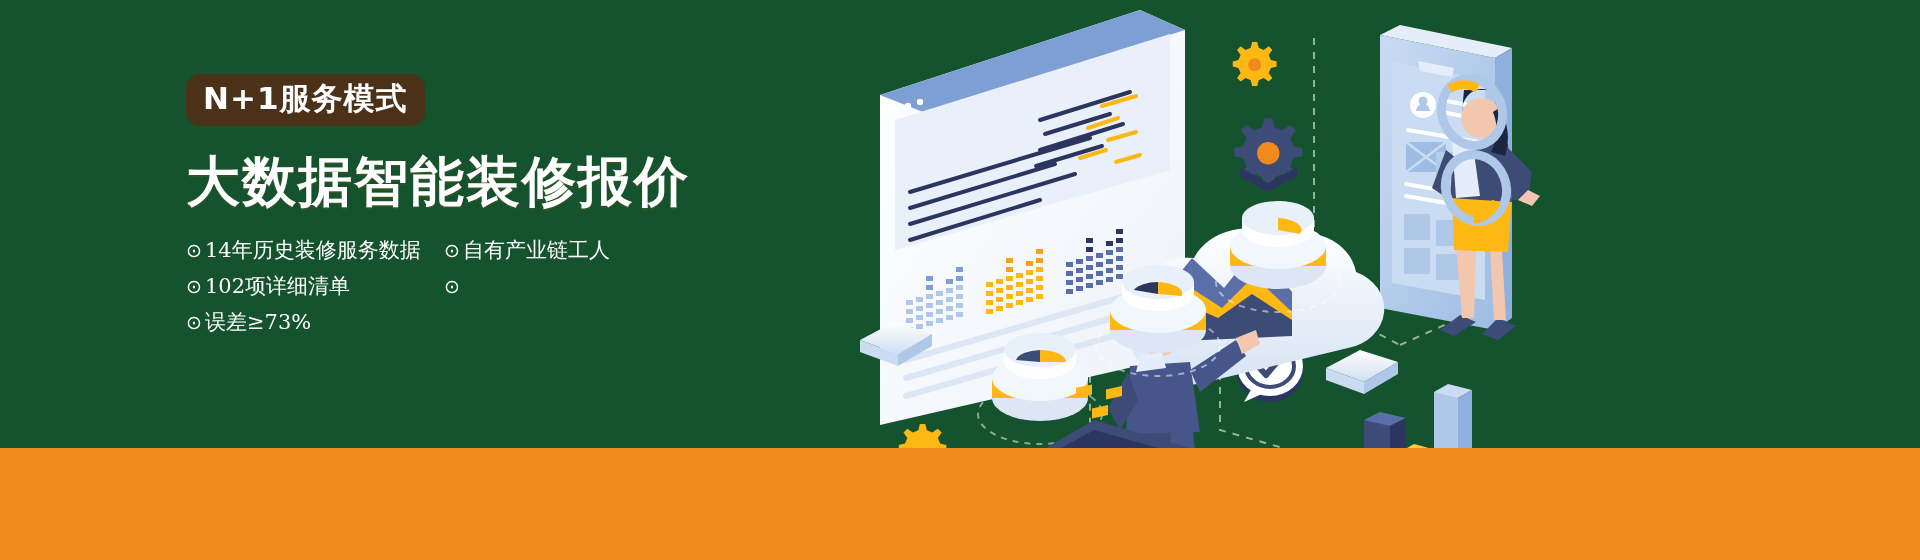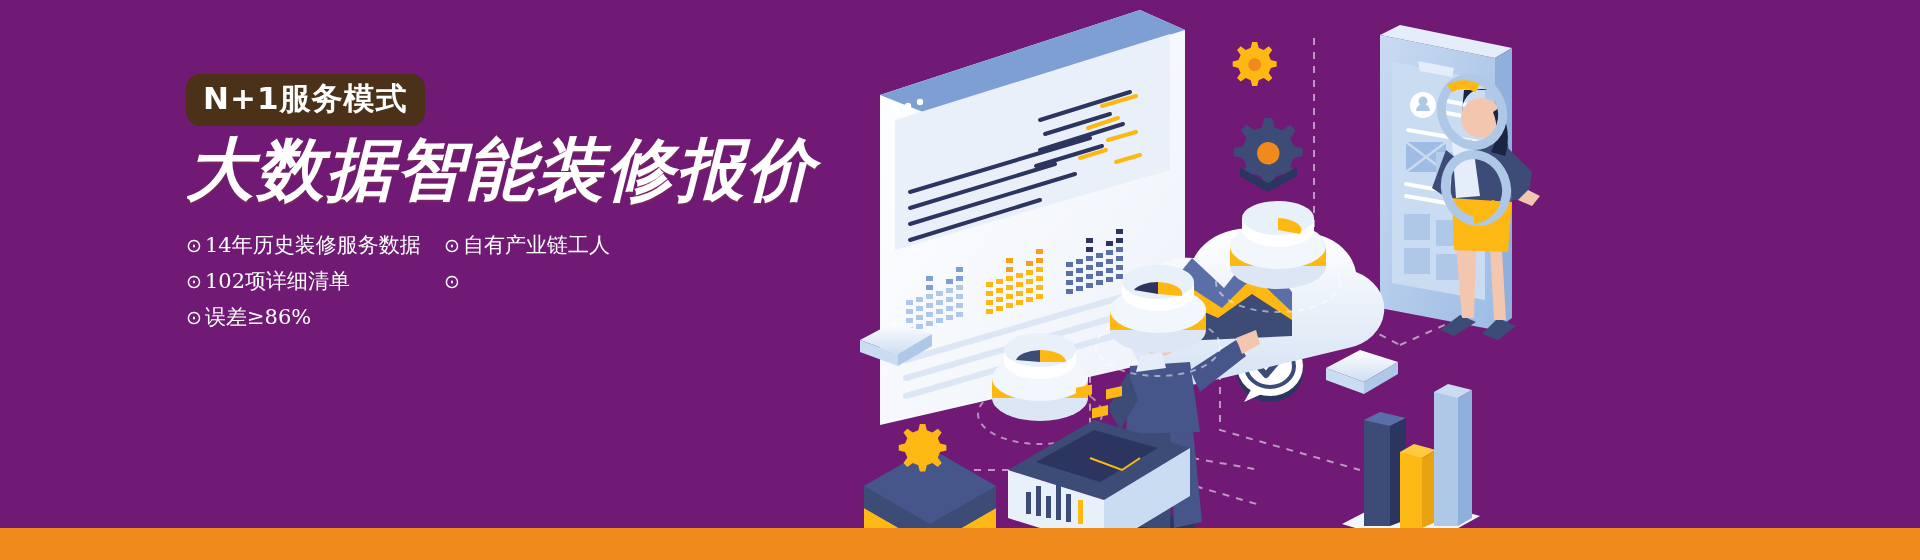--- a/index.html
+++ b/index.html
@@ -2,22 +2,22 @@
 <html><head>
 <meta charset="utf-8">
 <style>
   html,body{margin:0;padding:0;}
   body{
     width:1920px;height:560px;overflow:hidden;
     font-family:"Liberation Sans","DejaVu Sans",sans-serif;
     background:#F08A1C;
   }
   #banner{
-    position:relative;width:1920px;height:528px;
-    background:#701a75;
+    position:relative;width:1920px;height:448px;
+    background:#14532d;
     overflow:hidden;
   }
 
   
   #copy{
     position:absolute;left:186px;top:74px;width:640px;
   }
   #badge{
     display:inline-block;
     background:#4A3118;
@@ -25,30 +25,29 @@
     font-family:"DejaVu Sans",sans-serif;
     font-size:31px;
     font-weight:700;
     letter-spacing:1px;
     line-height:1;
     padding:9px 17px 12px 17px;
     border-radius:14px;
     white-space:nowrap;
   }
   #headline{
-    margin-top:8px;
+    margin-top:28px;
     color:#FFFFFF;
     font-family:"DejaVu Sans",sans-serif;
-    font-size:68px;
+    font-size:54px;
     font-weight:700;
     letter-spacing:2px;
     line-height:1.05;
     white-space:nowrap;
     text-shadow:0 2px 0 rgba(180,90,0,.18);
-    font-style:italic;
   }
   #bullets{
     margin-top:22px;
     display:grid;
     grid-template-columns:258px auto;
     grid-auto-rows:36px;
     align-items:center;
   }
   .bullet{
     color:#FFFFFF;
@@ -94,21 +93,21 @@
         <span>14年历史装修服务数据</span>
       </div>
 
       <div class="bullet b-r2c1">
         <span class="dot">⊙</span>
         <span>102项详细清单</span>
       </div>
 
       <div class="bullet b-r3c1">
         <span class="dot">⊙</span>
-        <span>误差≥86%</span>
+        <span>误差≥73%</span>
       </div>
 
       <div class="bullet b-r1c2">
         <span class="dot">⊙</span>
         <span>自有产业链工人</span>
       </div>
 
       <div class="bullet b-r2c2">
         <span class="dot">⊙</span>
       </div>

